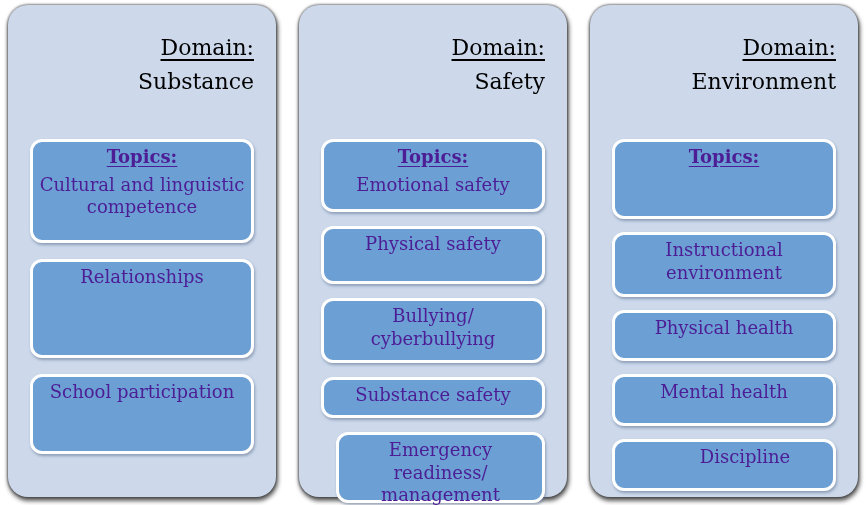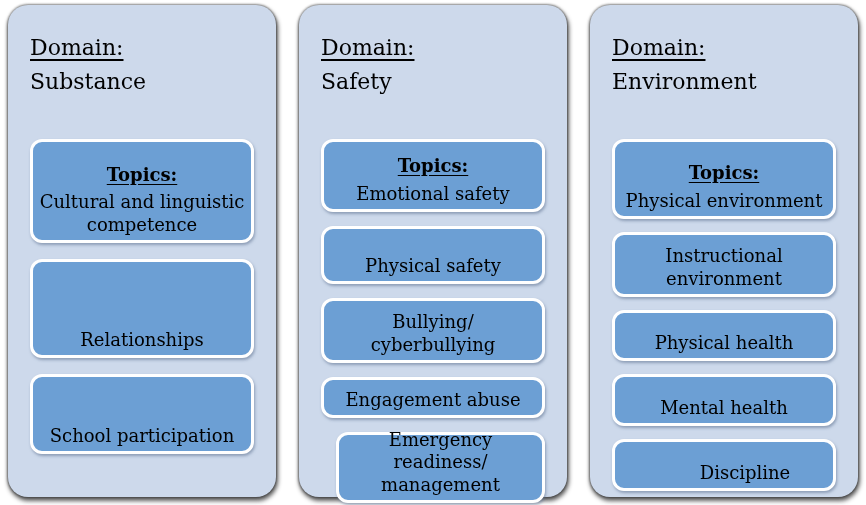--- a/index.html
+++ b/index.html
@@ -20,21 +20,21 @@
     border-radius:20px;
     height:492px;
     padding:0 22px;
     box-shadow:1px 3px 4px 1px rgba(35,35,35,0.72), 0 0 2px 1px rgba(35,35,35,0.45);
     display:flex;
     flex-direction:column;
   }
 
   .panel-title {
     margin-top:26px;
-    text-align:left;
+    text-align:right;
     color:#000000;
     font-size:22px;
     line-height:1.55;
   }
   .underlined {
     text-decoration:underline;
     text-underline-offset:4px;
     text-decoration-thickness:1.5px;
   }
 
@@ -45,25 +45,25 @@
   }
   .c1 .boxes { gap:16px; }
   .c2 .boxes { gap:14px; }
   .c3 .boxes { gap:13px; }
 
   .box {
     background:#6C9FD4;
     border:3px solid #FFFFFF;
     border-radius:12px;
     box-shadow:1px 2px 3px rgba(90,110,140,0.55);
-    color:#000000;
+    color:#4c1d95;
     display:flex;
     flex-direction:column;
     align-items:center;
-    justify-content:flex-end;
+    justify-content:flex-start;
     text-align:center;
     padding:4px 6px;
     font-size:18px;
     line-height:1.25;
   }
 
   .c1 .b1 { height:104px; }
   .c1 .b2 { height:99px; }
   .c1 .b3 { height:80px; }
 
@@ -124,38 +124,37 @@
         <div class="topic-label">Emotional safety</div>
       </div>
       <div class="box b2">
         <div class="topic-label">Physical safety</div>
       </div>
       <div class="box b3">
         <div class="topic-label">Bullying/
 cyberbullying</div>
       </div>
       <div class="box b4">
-        <div class="topic-label">Engagement abuse</div>
+        <div class="topic-label">Substance safety</div>
       </div>
       <div class="box b5">
         <div class="topic-label">Emergency readiness/
 management</div>
       </div>
     </div>
   </div>
 
   <div class="panel c3">
     <div class="panel-title">
       <span class="underlined">Domain:</span><br>
       <span>Environment</span>
     </div>
     <div class="boxes">
       <div class="box b1">
         <div class="topics-header">Topics:</div>
-        <div class="topic-label">Physical environment</div>
       </div>
       <div class="box b2">
         <div class="topic-label">Instructional
 environment</div>
       </div>
       <div class="box b3">
         <div class="topic-label">Physical health</div>
       </div>
       <div class="box b4">
         <div class="topic-label">Mental health</div>

